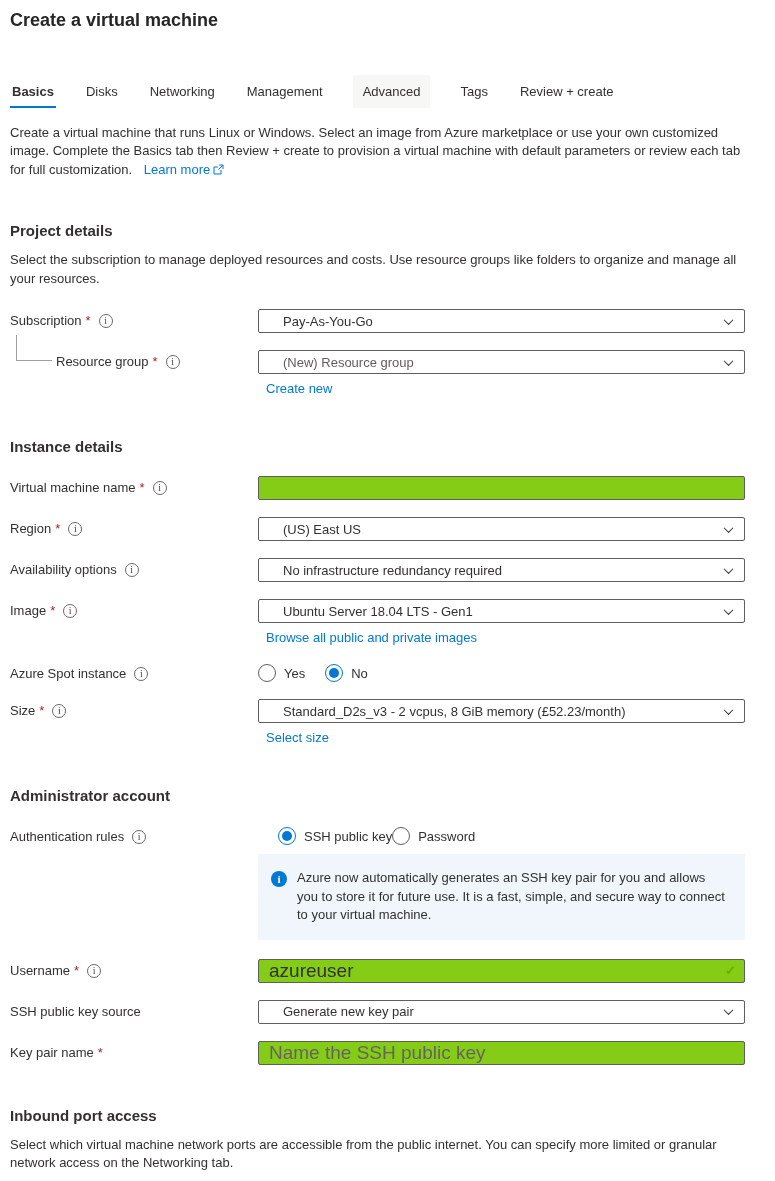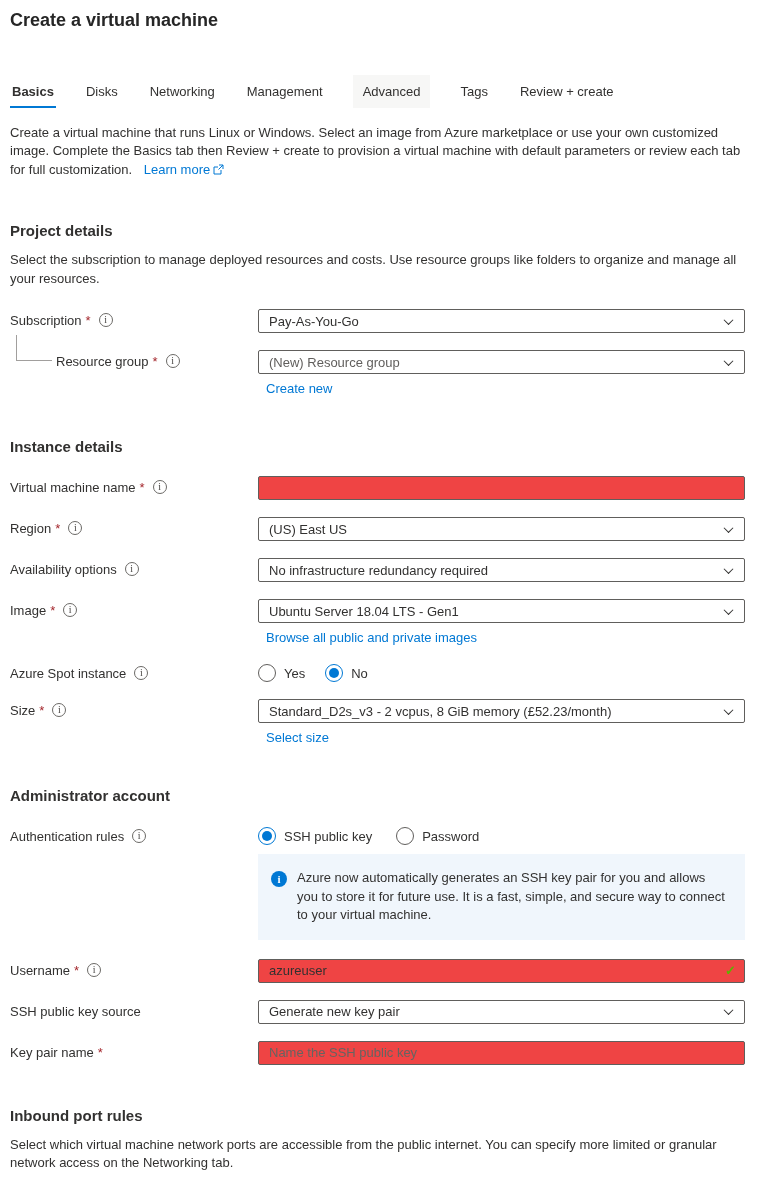--- a/index.html
+++ b/index.html
@@ -22,49 +22,49 @@
   .intro { margin-top: 16px; line-height: 1.42; max-width: 742px; }
   a.link { color: #0078d4; text-decoration: none; cursor: pointer; padding-left: 8px; }
   .ext-icon { display: inline-block; vertical-align: -1px; margin-left: 3px; }
 
   .section-heading { font-weight: 700; font-size: 15px; margin-top: 42px; }
   .section-desc { margin-top: 12px; line-height: 1.42; max-width: 742px; }
 
   
   .form { margin-top: 21px; }
   .row { display: flex; align-items: flex-start; margin-bottom: 17px; position: relative; }
-  .label-col { width: 248px; flex: 0 0 248px; padding-top: 4px; display: flex; align-items: flex-start; }
+  .label-col { width: 248px; flex: 0 0 248px; padding-top: 4px; display: flex; align-items: flex-end; }
   .ctrl-col { flex: 1 1 auto; min-width: 0; }
   .lbl { color: #323130; }
   .req { color: #a4262c; margin-left: 4px; }
   .info-icon {
     width: 14px; height: 14px; border: 1px solid #6b6966; border-radius: 50%;
     display: inline-flex; align-items: center; justify-content: center;
     font-family: "Liberation Serif", serif; font-size: 10px; line-height: 1;
     color: #484644; margin-left: 8px; flex: 0 0 auto; cursor: default;
   }
 
   
   .select {
     height: 24px; width: 100%; border: 1px solid #605e5c; border-radius: 2px;
     background: #fff; display: flex; align-items: center; justify-content: space-between;
-    padding: 0 12px 0 10px; cursor: pointer;
+    padding: 0 12px 0 24px; cursor: pointer;
   }
   .select .val { white-space: nowrap; overflow: hidden; text-overflow: ellipsis; }
   .val.muted { color: #605e5c; }
   .chevron {
     width: 7px; height: 7px; border-right: 1px solid #323130; border-bottom: 1px solid #323130;
     transform: rotate(45deg) translate(-1px,-1px); flex: 0 0 auto; margin-left: 10px;
   }
 
   
   .txt {
     height: 24px; width: 100%; border: 1px solid #605e5c; border-radius: 2px;
-    padding: 0 10px; font-family: "Liberation Sans", sans-serif; font-size: 13px; color: #323130;
-    outline: none; background: #ef4444;
+    padding: 0 10px; font-family: "Liberation Sans", sans-serif; font-size: 19px; color: #323130;
+    outline: none; background: #84cc16;
   }
   .txt::placeholder { color: #666461; opacity: 1; }
   .input-wrap { position: relative; }
   .input-wrap .txt { padding-right: 30px; }
   .check-glyph { position: absolute; right: 9px; top: 4px; color: #5db300; font-weight: 700; font-size: 13px; }
 
   .sub-link { display: inline-block; margin-top: 7px; }
 
   
   .radio-group { display: flex; align-items: center; gap: 20px; padding-top: 2px; }
@@ -253,21 +253,21 @@
   <div class="section-heading">Administrator account</div>
 
   <div class="form">
 
     <div class="row" style="margin-bottom:0;">
       <div class="label-col">
         <span class="lbl">Authentication rules</span>
         <span class="info-icon">i</span>
       </div>
       <div class="ctrl-col">
-        <div class="radio-group" style="gap:24px;">
+        <div class="radio-group" style="gap:0;margin-left:20px;">
           <span class="radio-opt">
             <span class="radio sel"></span>
             <span>SSH public key</span>
           </span>
           <span class="radio-opt">
             <span class="radio"></span>
             <span>Password</span>
           </span>
         </div>
         <div class="info-banner">
@@ -308,21 +308,21 @@
         <span class="lbl">Key pair name</span>
         <span class="req">*</span>
       </div>
       <div class="ctrl-col">
         <input class="txt" type="text" placeholder="Name the SSH public key" style="">
       </div>
     </div>
 
   </div>
 
-  <div class="section-heading">Inbound port rules</div>
+  <div class="section-heading">Inbound port access</div>
   <div class="section-desc">Select which virtual machine network ports are accessible from the public internet. You can specify more limited or granular network access on the Networking tab.</div>
 
   <div class="form">
 
     <div class="row" style="margin-bottom:21px;">
       <div class="label-col">
         <span class="lbl">Public inbound ports</span>
         <span class="req">*</span>
         <span class="info-icon">i</span>
       </div>

